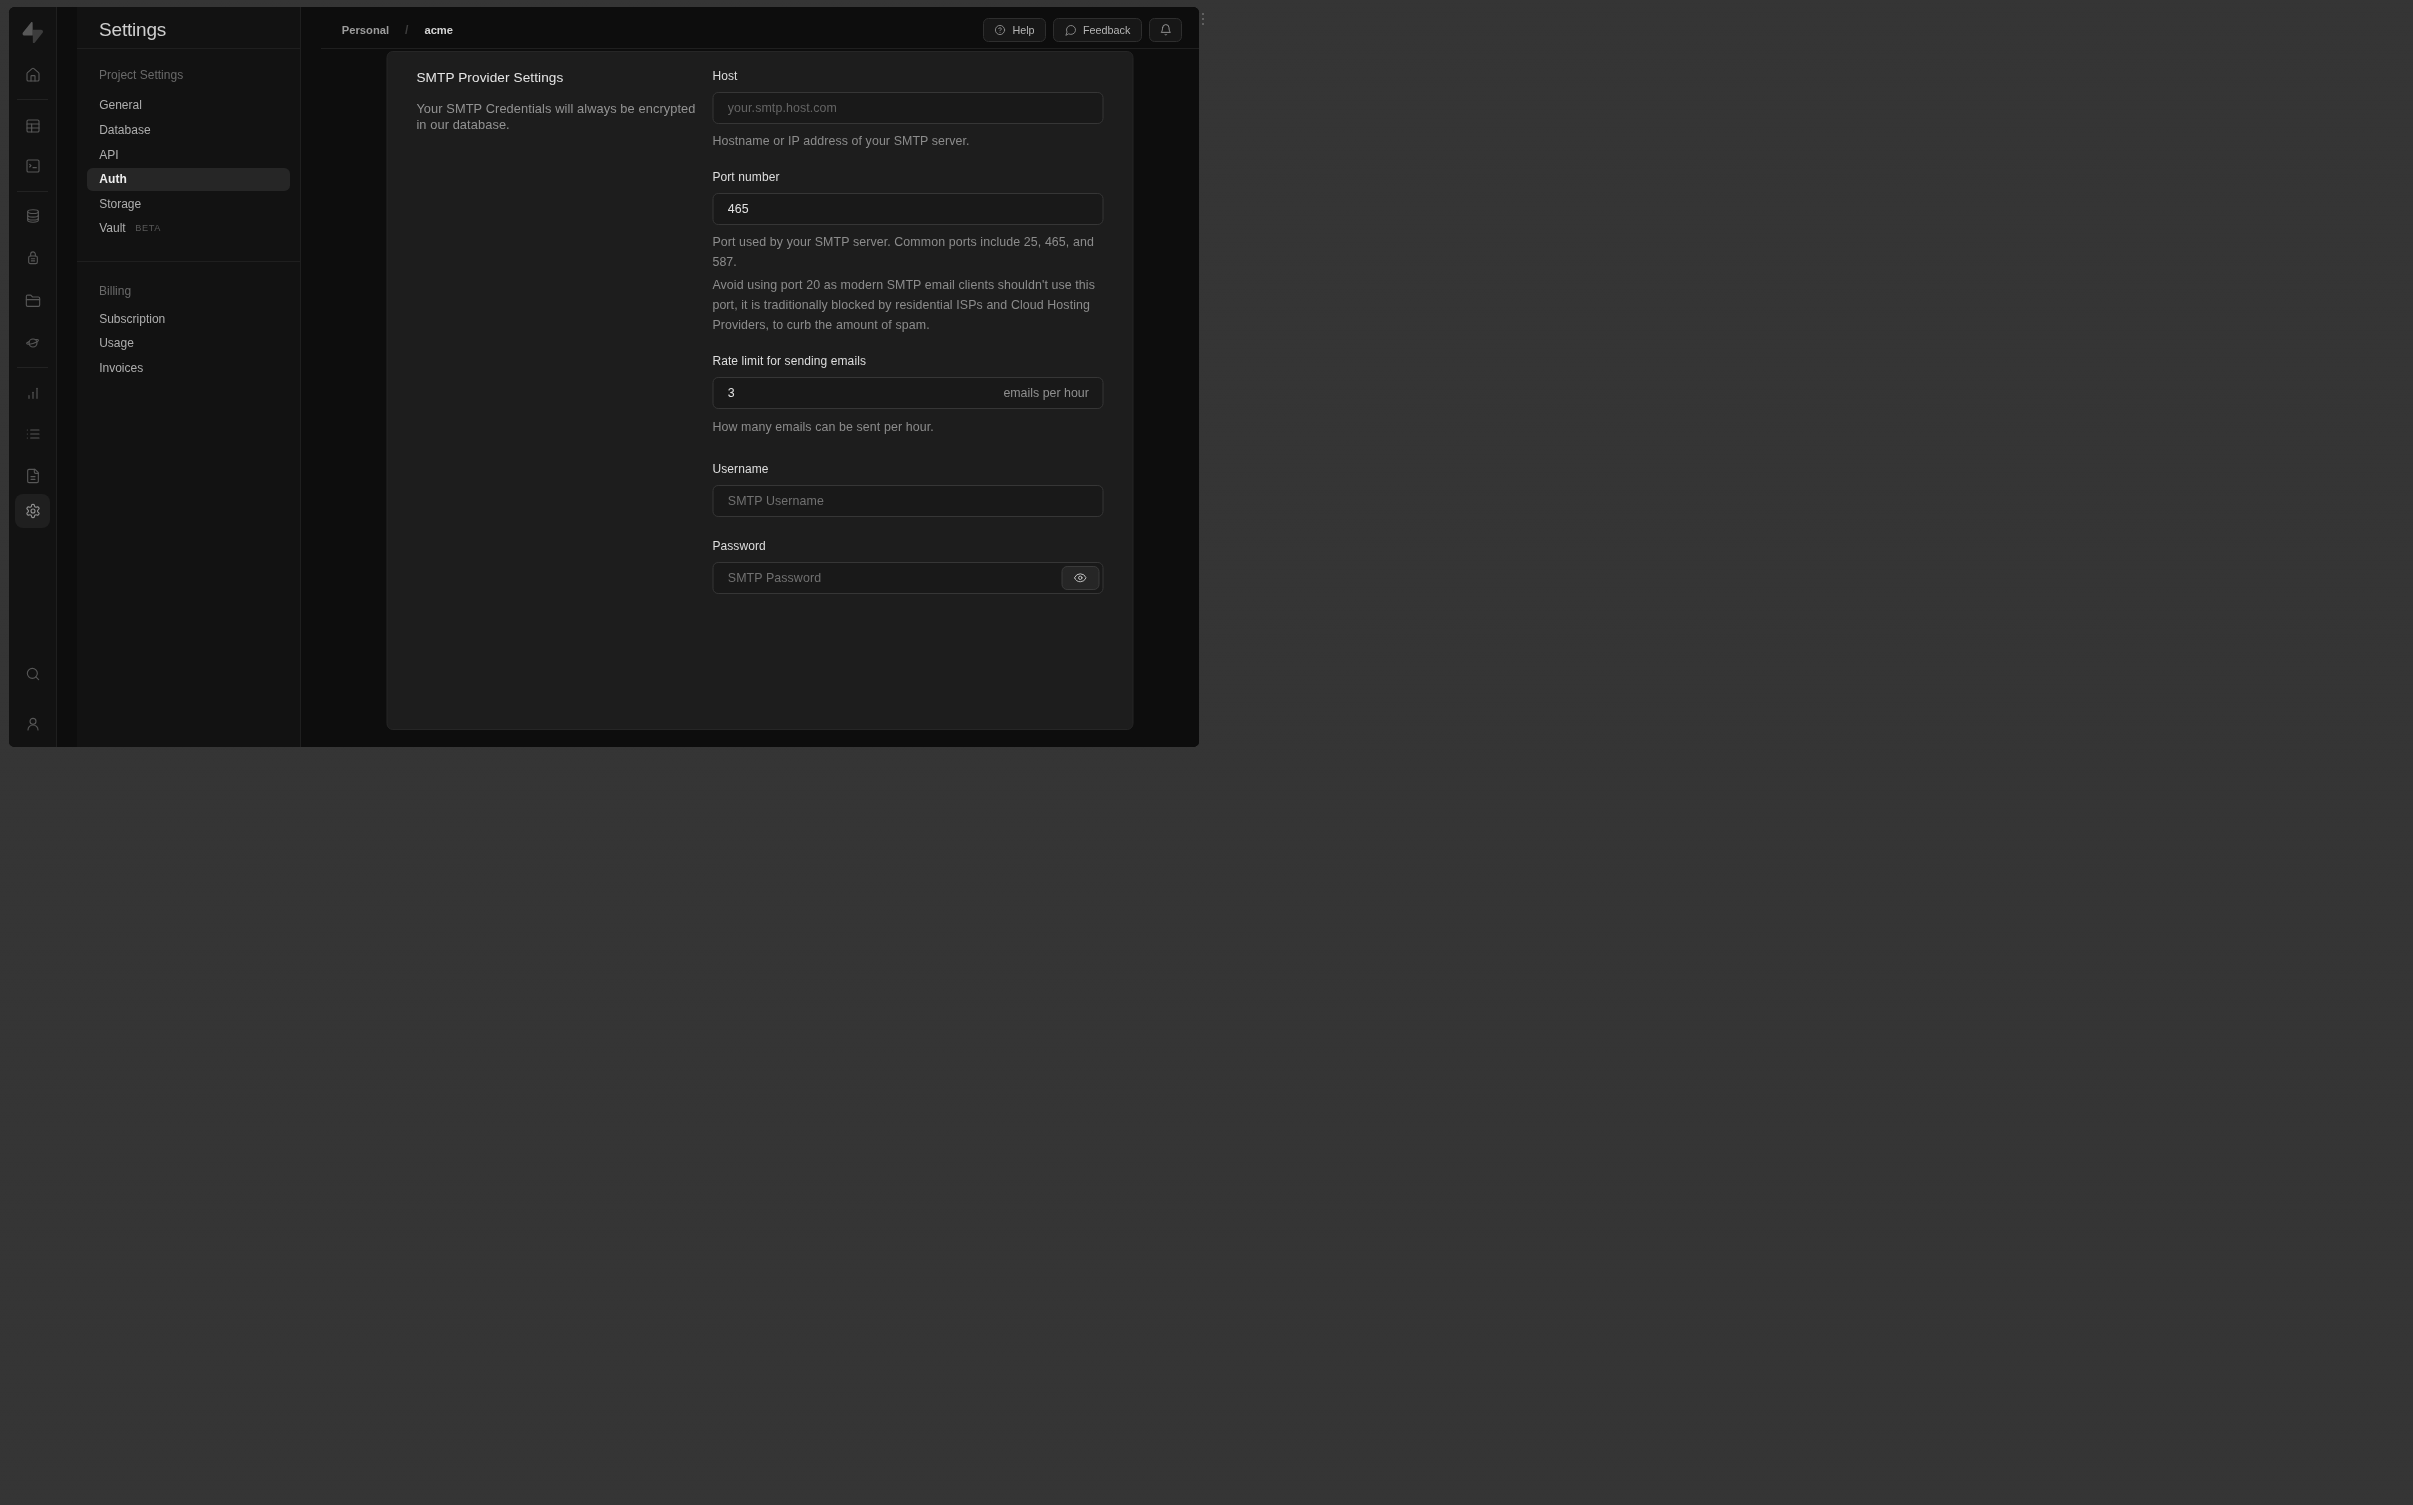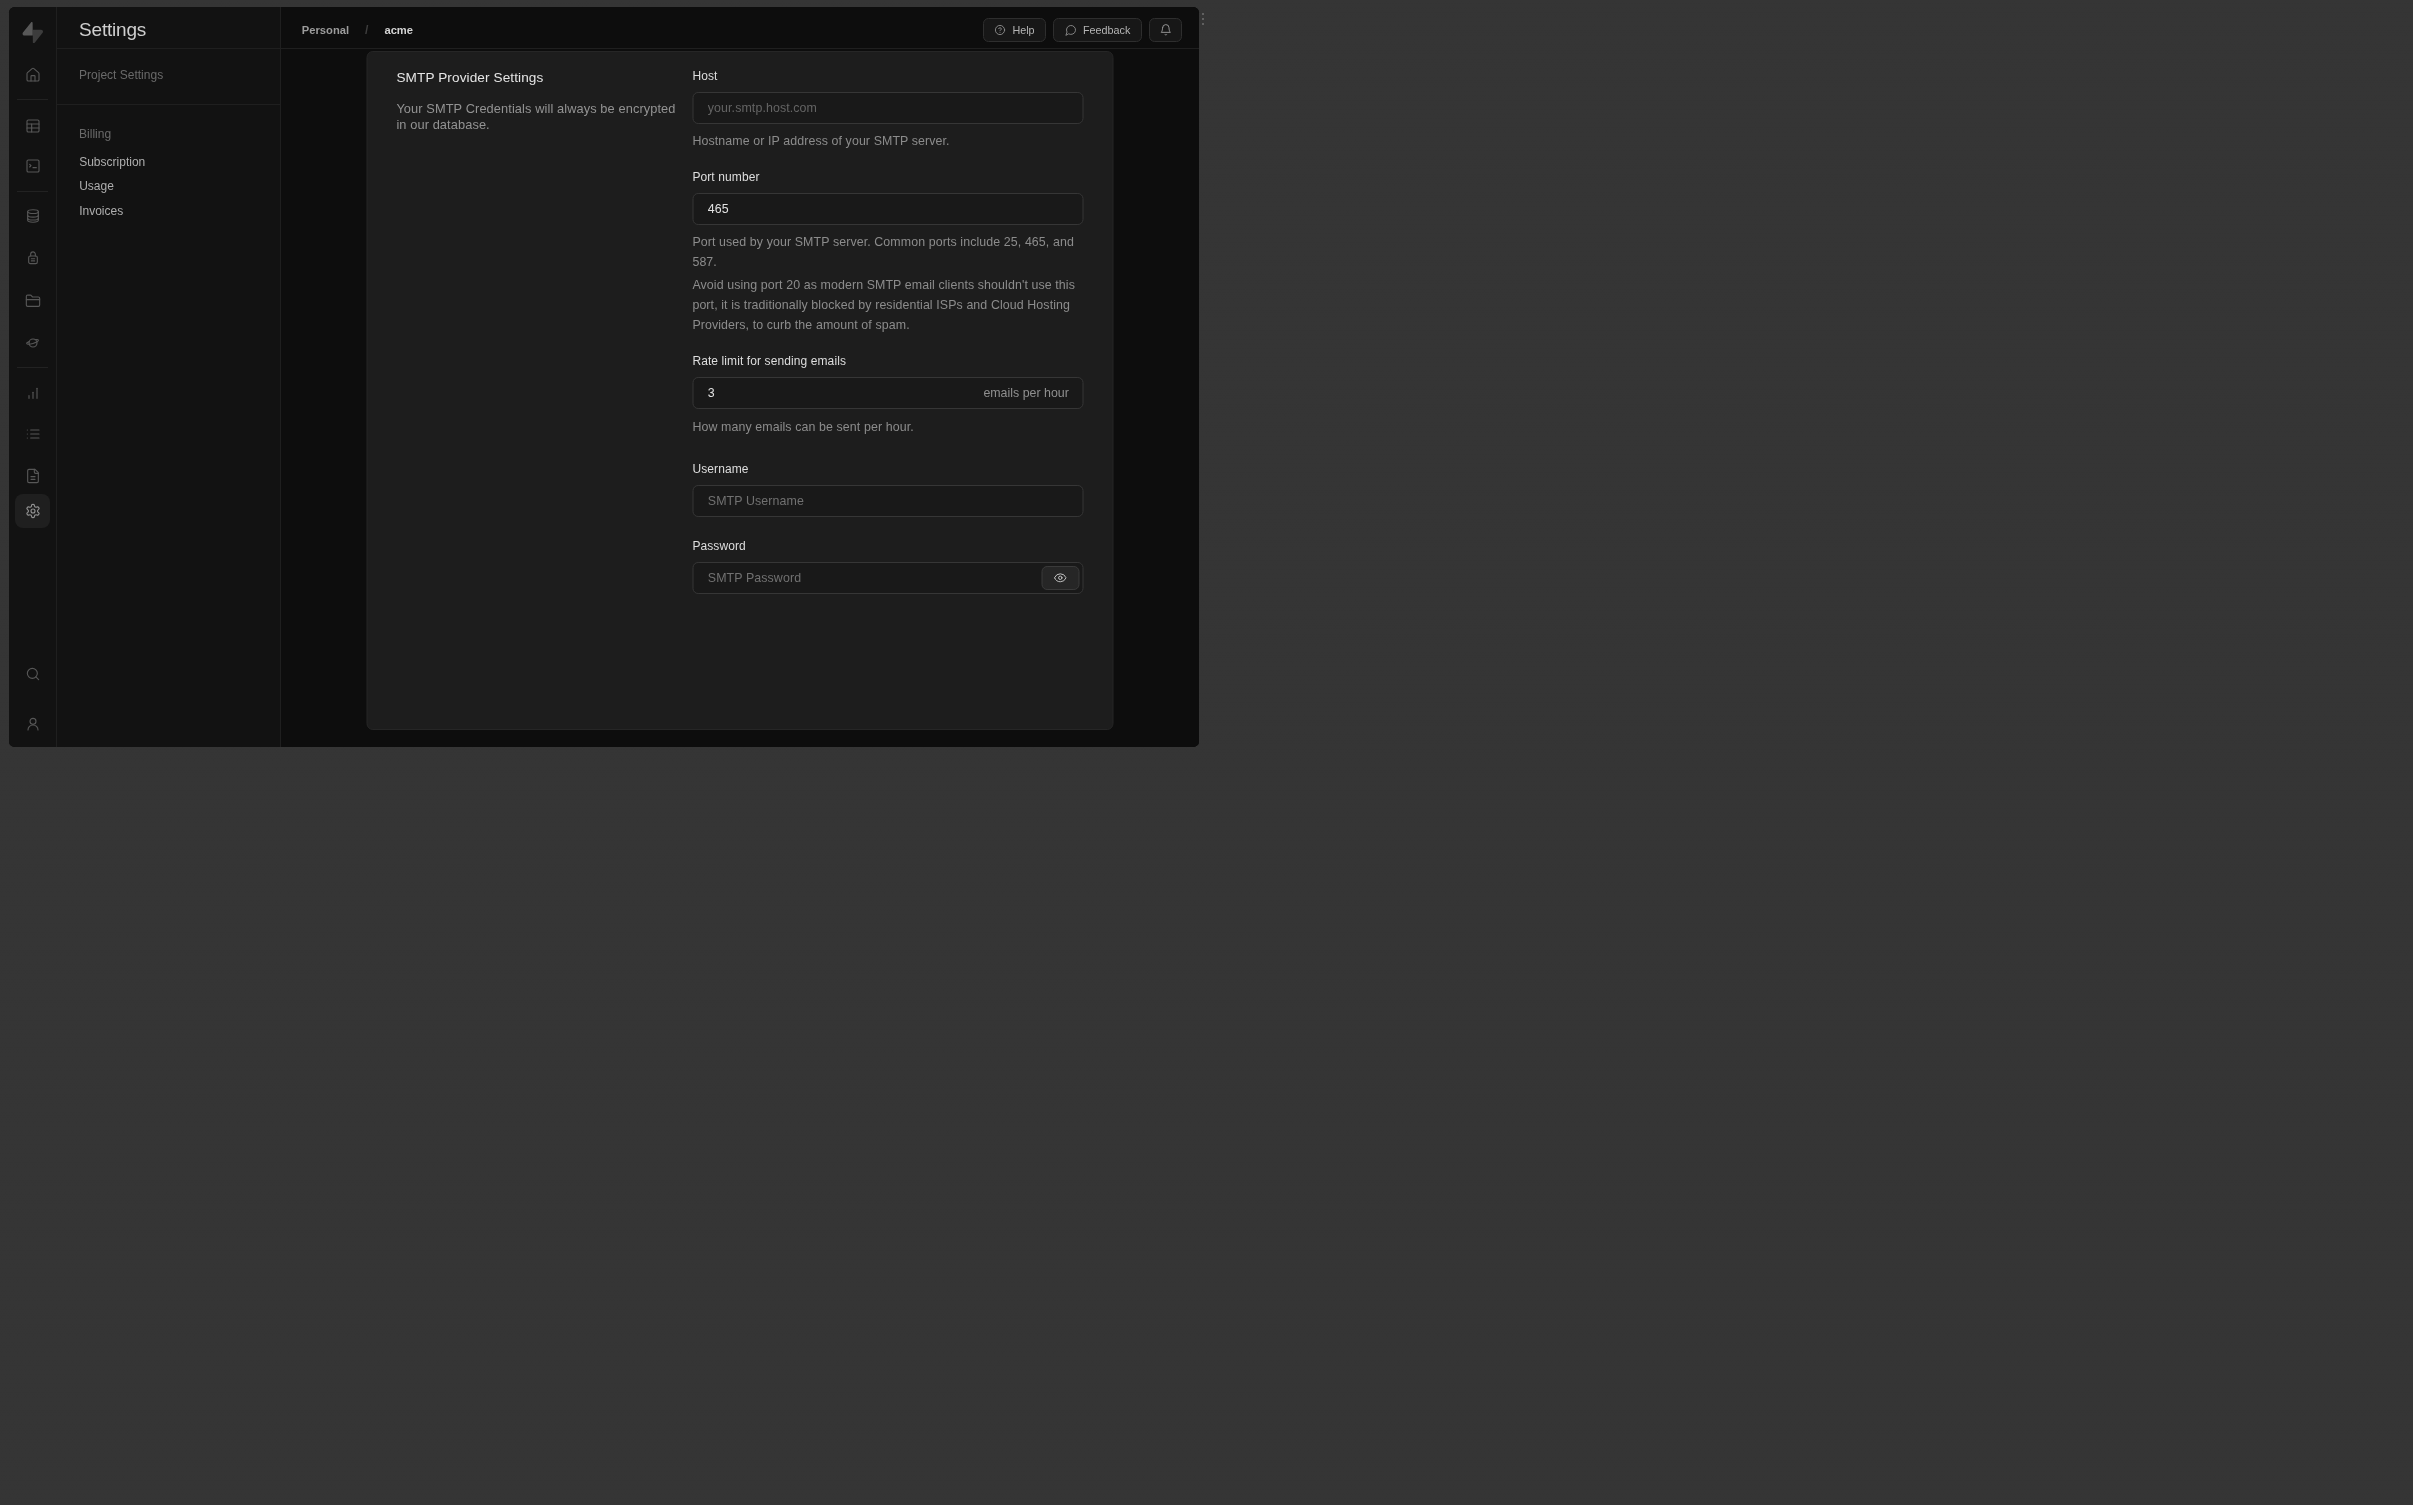--- a/index.html
+++ b/index.html
@@ -18,20 +18,21 @@
   }
   svg { display:block; }
 
   .frame-dots { position:absolute; right:2.8px; top:12.8px; display:flex; flex-direction:column; gap:2.4px; z-index:5; }
   .frame-dots span { width:2.6px; height:2.6px; border-radius:50%; background:#6f6f6f; }
 
   .window {
     position:absolute; left:8.8px; top:7.2px; right:8px; bottom:5.6px;
     background:#0d0d0d; border-radius:5.6px; overflow:hidden;
     display:flex;
+    gap:20px;
   }
 
   
   .rail {
     width:48px; flex:0 0 48px; background:#121212; border-right:0.8px solid #1f1f1f;
     position:relative; color:#585858;
   }
   .rail .logo { position:absolute; left:12.8px; top:14.4px; width:21.5px; height:21.5px; }
   .rail .ric { position:absolute; left:16px; width:16px; height:16px; color:#575757; }
   .rail .rdiv { position:absolute; left:8px; right:8px; height:0.8px; background:#222222; }
@@ -293,20 +294,41 @@
         </svg>
       </span>
   </nav>
 
   <aside class="sidebar">
     <div class="sb-head">
       <span class="sb-title">Settings</span>
     </div>
     <nav class="sb-nav">
       <div class="sb-section-label">Project Settings</div>
+      <div class="sb-list">
+        <div class="sb-item">
+            <span>General</span>
+          </div>
+        <div class="sb-item">
+            <span>Database</span>
+          </div>
+        <div class="sb-item">
+            <span>API</span>
+          </div>
+        <div class="sb-item active">
+            <span>Auth</span>
+          </div>
+        <div class="sb-item">
+            <span>Storage</span>
+          </div>
+        <div class="sb-item">
+            <span>Vault</span>
+            <span class="sb-badge">BETA</span>
+          </div>
+      </div>
       <div class="sb-div"></div>
       <div class="sb-nav2">
         <div class="sb-section-label">Billing</div>
         <div class="sb-list sb-list2">
           <div class="sb-item">
               <span>Subscription</span>
             </div>
           <div class="sb-item">
               <span>Usage</span>
             </div>

